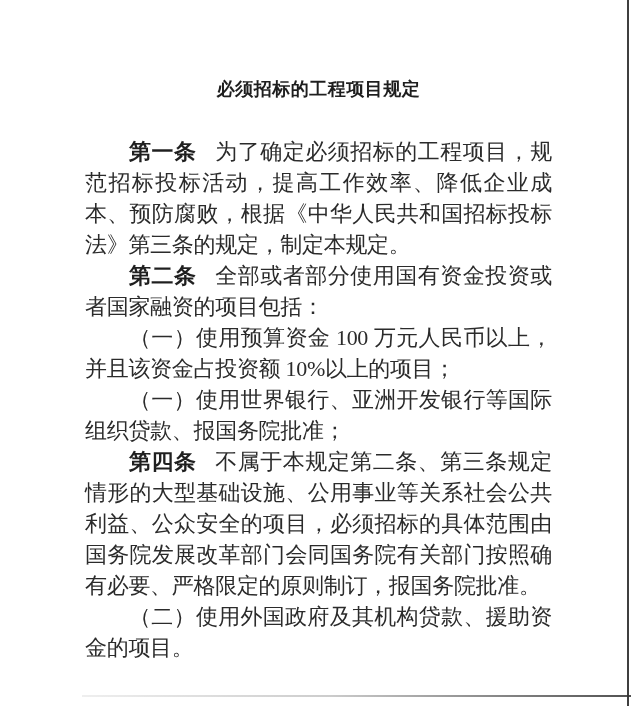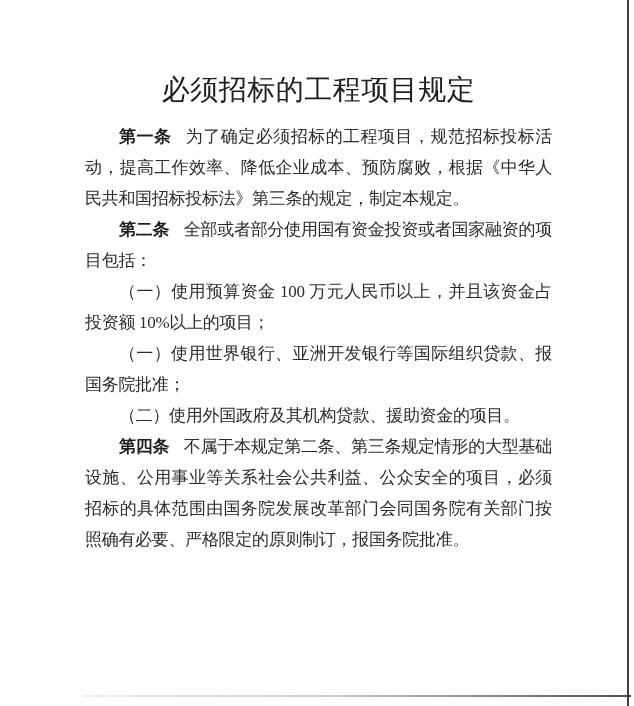--- a/index.html
+++ b/index.html
@@ -10,37 +10,37 @@
   .page {
     position: relative;
     width: 634px;
     height: 706px;
     background: #ffffff;
     overflow: hidden;
     font-family: "Liberation Serif", serif;
   }
   .doc-title {
     position: absolute;
-    top: 55px;
+    top: 61px;
     left: 85px;
     width: 467px;
     text-align: center;
-    font-size: 28px;
+    font-size: 18px;
     line-height: 32px;
-    font-weight: normal;
+    font-weight: bold;
     color: #1e1e1e;
     letter-spacing: 0.5px;
     white-space: nowrap;
   }
   .doc-body {
     position: absolute;
-    top: 121px;
+    top: 136px;
     left: 85px;
     width: 467px;
-    font-size: 17px;
+    font-size: 22px;
     line-height: 31px;
     letter-spacing: -0.3px;
     color: #2b2b2b;
     text-align: justify;
   }
   .para {
     margin: 0;
     text-indent: 2em;
   }
   .para-label {
@@ -84,22 +84,22 @@
     <p class="para"><span class="para-label">第一条</span><span class="para-text">为了确定必须招标的工程项目，规范招标投标活动，提高工作效率、降低企业成本、预防腐败，根据《中华人民共和国招标投标法》第三条的规定，制定本规定。</span></p>
 
     <p class="para"><span class="para-label">第二条</span><span class="para-text">全部或者部分使用国有资金投资或者国家融资的项目包括：</span></p>
 
     <p class="para"><span class="para-label"></span><span class="para-text">（一）使用预算资金 100 万元人民币以上，并且该资金占投资额 10%以上的项目；</span></p>
 
 
 
     <p class="para"><span class="para-label"></span><span class="para-text">（一）使用世界银行、亚洲开发银行等国际组织贷款、报国务院批准；</span></p>
 
+    <p class="para"><span class="para-label">第四条</span><span class="para-text">不属于本规定第二条、第三条规定情形的大型基础设施、公用事业等关系社会公共利益、公众安全的项目，必须招标的具体范围由国务院发展改革部门会同国务院有关部门按照确有必要、严格限定的原则制订，报国务院批准。</span></p>
+
     <p class="para"><span class="para-label"></span><span class="para-text">（二）使用外国政府及其机构贷款、援助资金的项目。</span></p>
-
-    <p class="para"><span class="para-label">第四条</span><span class="para-text">不属于本规定第二条、第三条规定情形的大型基础设施、公用事业等关系社会公共利益、公众安全的项目，必须招标的具体范围由国务院发展改革部门会同国务院有关部门按照确有必要、严格限定的原则制订，报国务院批准。</span></p>
 
   </div>
 
   <div class="edge-right"></div>
   <div class="edge-bottom"></div>
 
 </div>
 
 </body></html>

